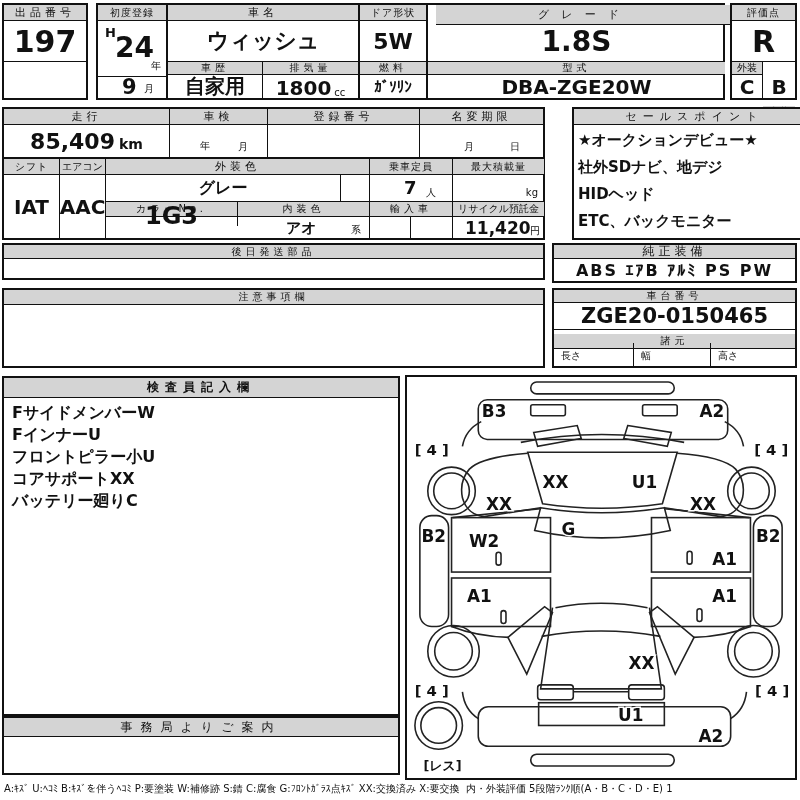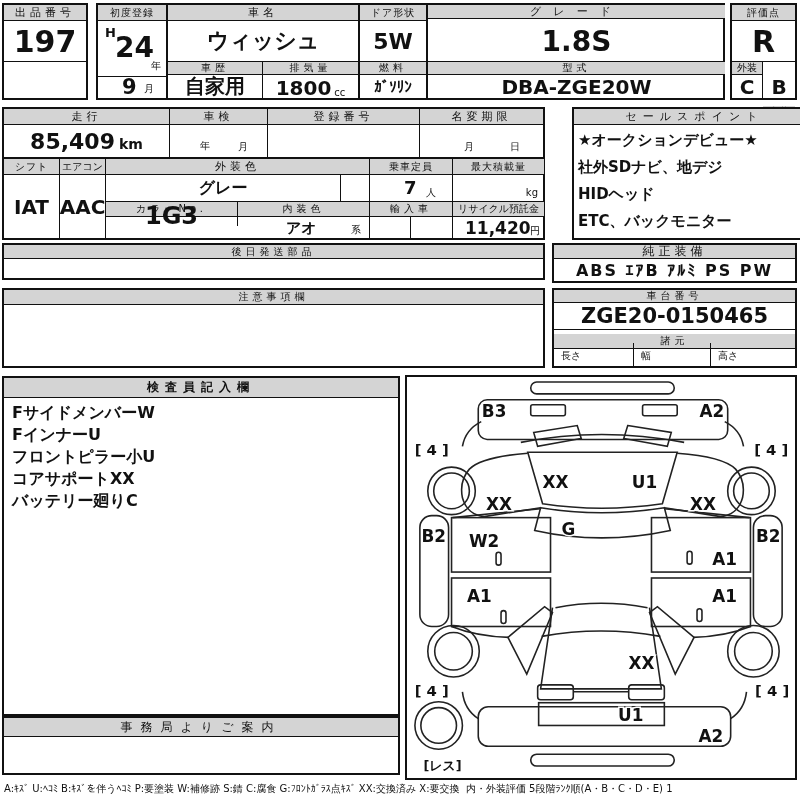--- a/index.html
+++ b/index.html
@@ -57,21 +57,21 @@
     </div>
 
     <div class="b bl2" style="left:260px;top:0;width:68px;height:93px;">
       <div class="b h" style="left:0;top:0;width:66px;height:16px;letter-spacing:1px;font-size:10px;">ドア形状</div>
       <div class="b c bd bb1" style="left:0;top:16px;width:66px;height:41px;font-size:22px;">5W</div>
       <div class="b h" style="left:0;top:57px;width:66px;height:13px;font-size:10px;">燃料</div>
       <div class="b c bd" style="left:0;top:70px;width:66px;height:23px;font-size:15px;">ｶﾞｿﾘﾝ</div>
     </div>
 
     <div class="b bl2" style="left:328px;top:0;width:301px;height:93px;">
-      <div class="b h" style="left:0;top:0;width:297px;height:14px;letter-spacing:12px;">グレード</div>
+      <div class="b h" style="left:8px;top:0;width:297px;height:20px;letter-spacing:12px;">グレード</div>
       <div class="b c bd bb1" style="left:0;top:16px;width:297px;height:41px;font-size:28px;">1.8S</div>
       <div class="b h" style="left:0;top:57px;width:297px;height:13px;font-size:10px;">型式</div>
       <div class="b c bd" style="left:0;top:70px;width:297px;height:23px;font-size:20px;">DBA-ZGE20W</div>
     </div>
   </div>
 
   <div class="bx" style="left:730px;top:3px;width:67px;height:97px;">
     <div class="b h" style="left:0;top:0;width:63px;height:16px;letter-spacing:1px;font-size:10px;">評価点</div>
     <div class="b c bd bb1" style="left:0;top:16px;width:63px;height:41px;font-size:30px;">R</div>
     <div class="b h br1" style="left:0;top:57px;width:31px;height:13px;font-size:10px;letter-spacing:0;">外装</div>

